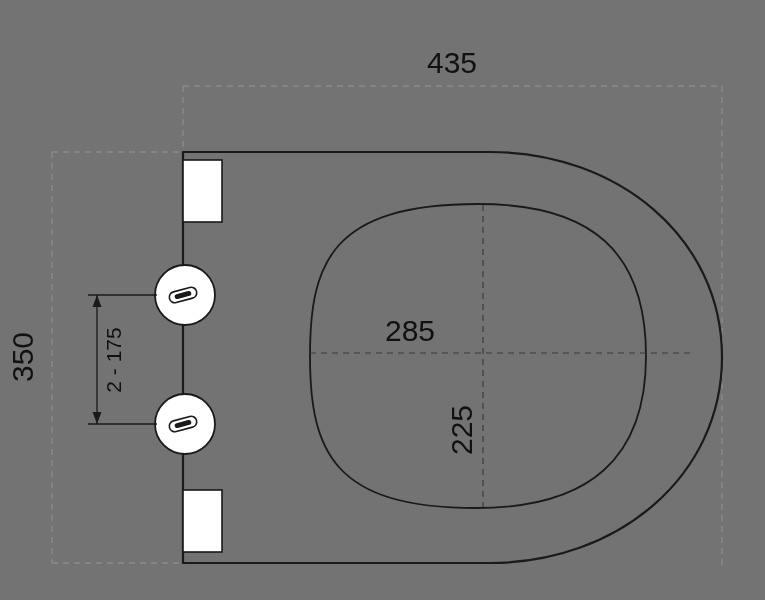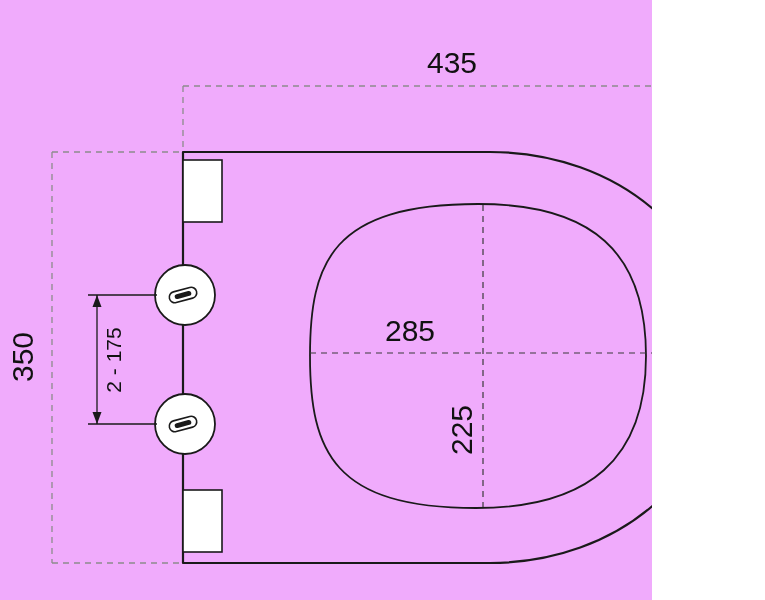--- a/index.html
+++ b/index.html
@@ -2,23 +2,23 @@
 <html><head>
 <meta charset="utf-8">
 <style>
   html, body {
     margin: 0;
     padding: 0;
     background: #ffffff;
   }
   .stage {
     position: relative;
-    width: 652px;
+    width: 765px;
     height: 600px;
-    background: #f0abfc;
+    background: #737373;
     font-family: "Liberation Sans", sans-serif;
     overflow: hidden;
   }
   svg { display: block; }
 
   .solid-line {
     fill: none;
     stroke: #1a1a1a;
     stroke-width: 2.2;
     stroke-linejoin: round;

